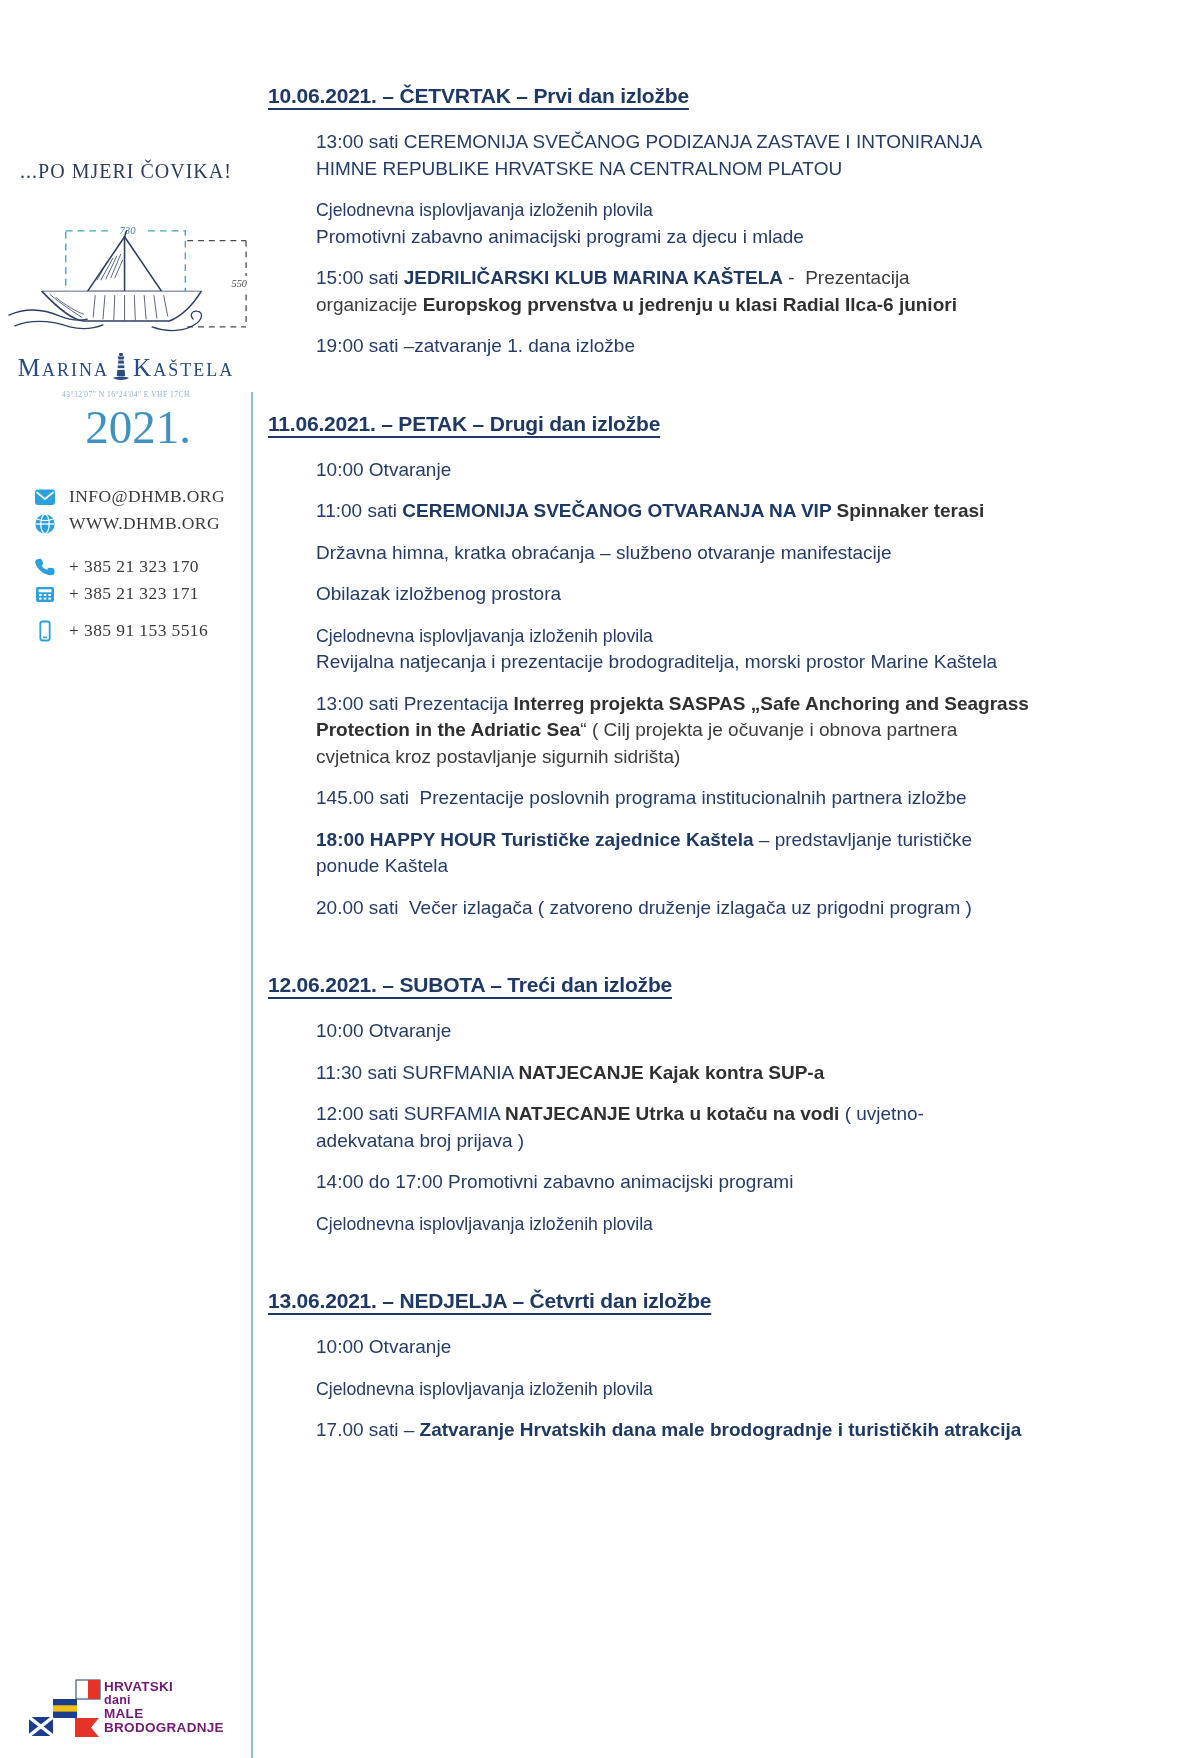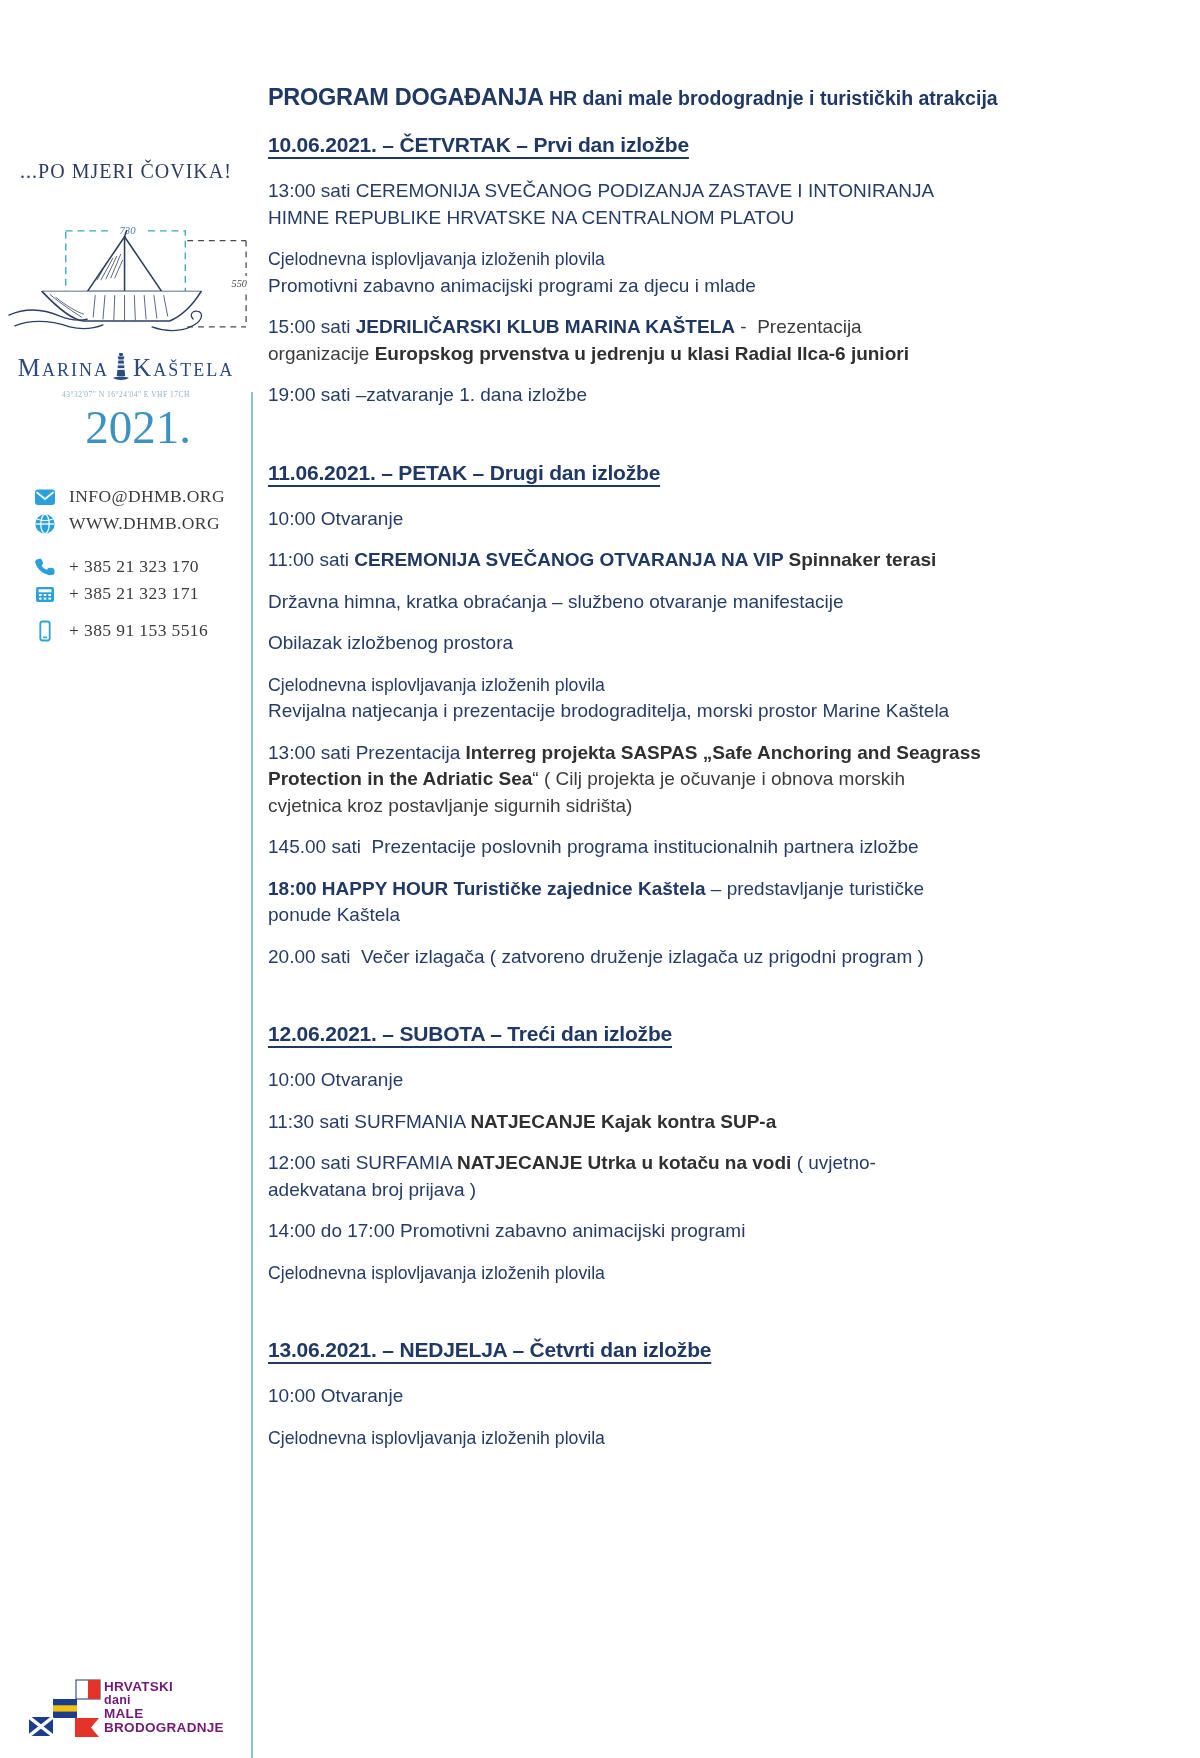--- a/index.html
+++ b/index.html
@@ -37,21 +37,21 @@
   
   .content{position:absolute;left:268px;top:84px;width:790px;}
   .doc-title{margin:0 0 22px;white-space:nowrap;}
   .title-main{font-size:23.5px;font-weight:bold;letter-spacing:-.3px;color:#1f3864;}
   .title-sub{font-size:19.5px;font-weight:bold;color:#1f3864;}
   .day-heading{font-size:21px;font-weight:bold;color:#1f3864;letter-spacing:-.2px;
                text-decoration:underline;text-underline-offset:5px;text-decoration-thickness:2px;
                margin:0 0 21px;white-space:nowrap;}
   .day-section + .day-section{margin-top:52px;}
   .event{margin:0 0 15px;font-size:19px;line-height:26.5px;}
-  .line{white-space:nowrap;}
+  .line{white-space:nowrap;margin-left:48px;}
   .run-r{color:#263c66;}
   .run-n{color:#263c66;display:inline-block;transform:scaleX(.93);transform-origin:0 50%;}
   .run-b{color:#1f3864;font-weight:bold;}
   .run-k{color:#3c3c3c;}
   .run-bk{color:#303030;font-weight:bold;}
 </style>
 </head>
 <body>
 
 <div class="page">
@@ -206,23 +206,20 @@
       <div class="footer-text">
         <div>HRVATSKI</div>
         <div class="small">dani</div>
         <div>MALE</div>
         <div>BRODOGRADNJE</div>
       </div>
     </div>
   </div>
 
   <div class="content">
-    <div class="doc-title">
-      <span class="title-main">PROGRAM DOGAĐANJA</span><span class="title-sub"> HR dani male brodogradnje i turističkih atrakcija</span>
-    </div>
     <div>
         <section class="day-section">
           <div class="day-heading">10.06.2021. – ČETVRTAK – Prvi dan izložbe</div>
           <div class="event">
             <div class="line"><span class="run-r">13:00 sati CEREMONIJA SVEČANOG PODIZANJA ZASTAVE I INTONIRANJA</span></div>
             <div class="line"><span class="run-r">HIMNE REPUBLIKE HRVATSKE NA CENTRALNOM PLATOU</span></div>
           </div>
           <div class="event">
             <div class="line"><span class="run-n">Cjelodnevna isplovljavanja izloženih plovila</span></div>
             <div class="line"><span class="run-r">Promotivni zabavno animacijski programi za djecu i mlade</span></div>
@@ -248,21 +245,21 @@
           </div>
           <div class="event">
             <div class="line"><span class="run-r">Obilazak izložbenog prostora</span></div>
           </div>
           <div class="event">
             <div class="line"><span class="run-n">Cjelodnevna isplovljavanja izloženih plovila</span></div>
             <div class="line"><span class="run-r">Revijalna natjecanja i prezentacije brodograditelja, morski prostor Marine Kaštela</span></div>
           </div>
           <div class="event">
             <div class="line"><span class="run-r">13:00 sati Prezentacija </span><span class="run-bk">Interreg projekta SASPAS </span><span class="run-bk">„Safe Anchoring and Seagrass</span></div>
-            <div class="line"><span class="run-bk">Protection in the Adriatic Sea</span><span class="run-k">“ ( Cilj projekta je očuvanje i obnova morskih</span></div>
+            <div class="line"><span class="run-bk">Protection in the Adriatic Sea</span><span class="run-k">“ ( Cilj projekta je očuvanje i obnova partnera</span></div>
             <div class="line"><span class="run-k">cvjetnica kroz postavljanje sigurnih sidrišta)</span></div>
           </div>
           <div class="event">
             <div class="line"><span class="run-r">145.00 sati&nbsp; Prezentacije poslovnih programa institucionalnih partnera izložbe</span></div>
           </div>
           <div class="event">
             <div class="line"><span class="run-b">18:00 HAPPY HOUR Turističke zajednice Kaštela</span><span class="run-r"> – predstavljanje turističke</span></div>
             <div class="line"><span class="run-r">ponude Kaštela</span></div>
           </div>
           <div class="event">
@@ -289,17 +286,20 @@
           </div>
         </section>
         <section class="day-section">
           <div class="day-heading">13.06.2021. – NEDJELJA – Četvrti dan izložbe</div>
           <div class="event">
             <div class="line"><span class="run-r">10:00 Otvaranje</span></div>
           </div>
           <div class="event">
             <div class="line"><span class="run-n">Cjelodnevna isplovljavanja izloženih plovila</span></div>
           </div>
+          <div class="event">
+            <div class="line"><span class="run-r">17.00 sati – </span><span class="run-b">Zatvaranje Hrvatskih dana male brodogradnje i turističkih atrakcija</span></div>
+          </div>
         </section>
       </div>
   </div>
 
 </div>
 
 </body></html>

